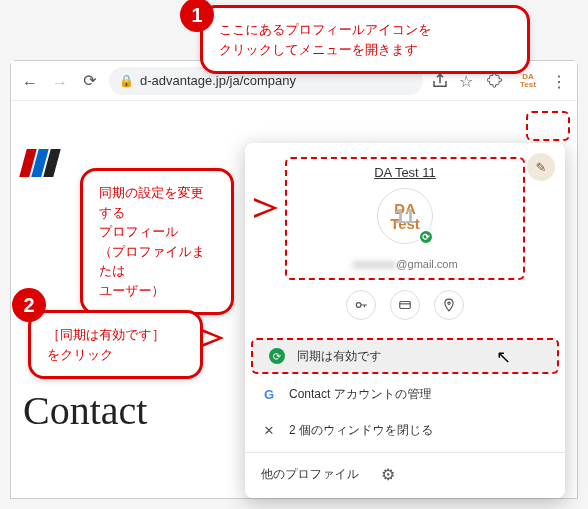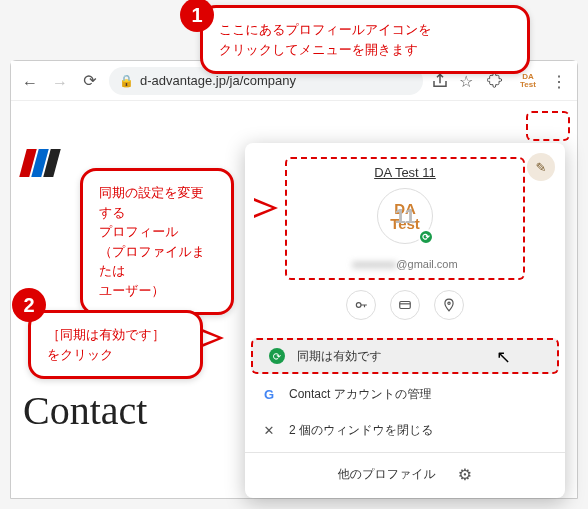--- a/index.html
+++ b/index.html
@@ -40,21 +40,21 @@
   .pm-email .blur { filter: blur(3px); }
   .pm-head-box { margin: 0 30px; padding: 6px 4px 8px; }
   .pm-chips { display: flex; gap: 14px; justify-content: center; margin: 10px 0 6px; }
   .chip { width: 30px; height: 30px; border-radius: 50%; border: 1px solid #ddd; display: flex; align-items: center; justify-content: center; color: #555; font-size: 13px; cursor: pointer; }
   .pm-row { height: 36px; display: flex; align-items: center; padding: 0 16px; font-size: 12px; color: #333; gap: 12px; cursor: pointer; position: relative; }
   .pm-row.sync { background: #efefef; }
   .pm-row.sync-dash { margin: 2px 6px; }
   .row-icon { width: 16px; height: 16px; display: flex; align-items: center; justify-content: center; font-size: 13px; color: #555; }
   .row-icon.green { color: #fff; background: #1a9c4b; border-radius: 50%; width: 16px; height: 16px; font-size: 10px; }
   .pm-sep { height: 1px; background: #e4e4e4; margin: 4px 0; }
-  .pm-other { display: flex; align-items: center; justify-content: center; padding: 8px 16px; font-size: 12px; color: #333; gap: 22px; }
+  .pm-other { display: flex; align-items: center; justify-content: flex-start; padding: 8px 16px; font-size: 12px; color: #333; gap: 22px; }
   .gear { font-size: 16px; color: #555; cursor: pointer; }
   .cursor-arrow { position: absolute; right: 46px; top: 6px; font-size: 18px; color: #000; pointer-events: none; }
   
   
   .callout { position: absolute; background: #fff; border: 3px solid #d00; border-radius: 16px; padding: 12px 16px; font-size: 13px; color: #d00; line-height: 1.5; z-index: 30; box-shadow: 0 2px 6px rgba(0,0,0,.15); }
   .badge-num { position: absolute; width: 34px; height: 34px; border-radius: 50%; background: #d00; color: #fff; font-weight: bold; font-size: 20px; display: flex; align-items: center; justify-content: center; z-index: 40; }
   .callout-tail { position: absolute; width: 0; height: 0; z-index: 29; }
   .tail-right { border-top: 10px solid transparent; border-bottom: 10px solid transparent; border-left: 24px solid #d00; }
   .tail-right::after { content: ""; position: absolute; left: -24px; top: -7px; border-top: 7px solid transparent; border-bottom: 7px solid transparent; border-left: 18px solid #fff; }
   .tail-down { border-left: 10px solid transparent; border-right: 10px solid transparent; border-top: 20px solid #d00; }

